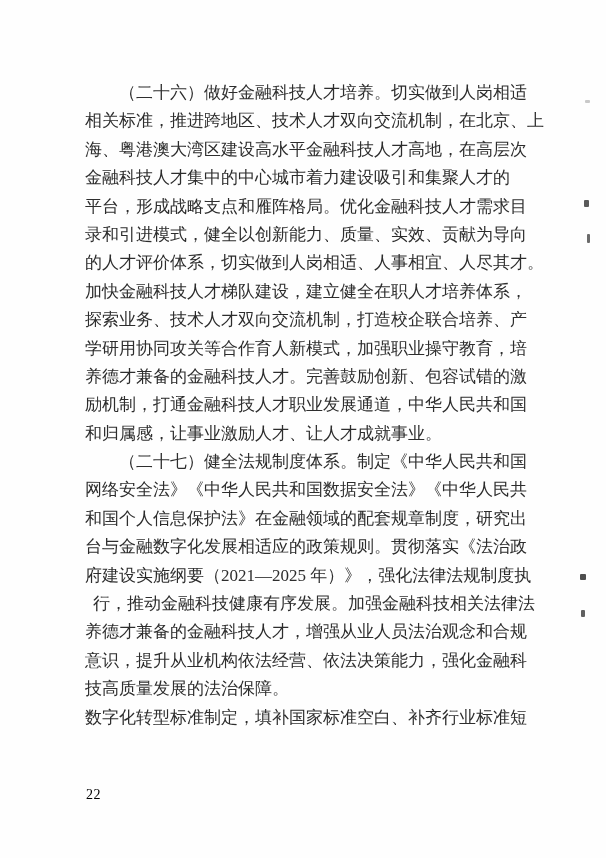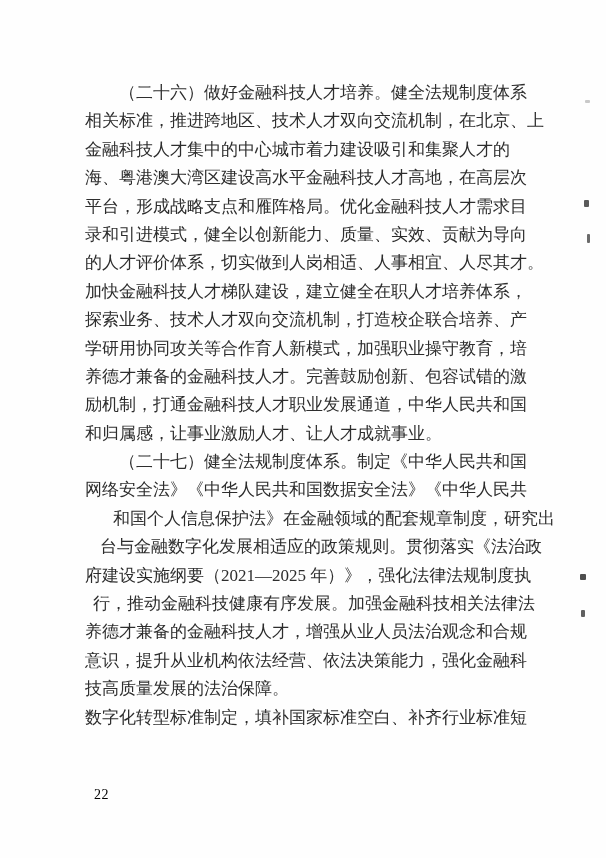--- a/index.html
+++ b/index.html
@@ -20,52 +20,52 @@
   .line {
     height: 28.4px;
     line-height: 28.4px;
     font-size: 17px;
     white-space: nowrap;
     overflow: visible;
   }
   .line.first { text-indent: 34px; }
   .page-number {
     position: absolute;
-    left: 94px;
+    left: 86px;
     top: 787px;
     font-size: 14px;
     letter-spacing: 0.5px;
   }
   .artifact { position: absolute; border-radius: 1px; }
 </style>
 </head>
 <body>
 
 <div class="page" id="page" style="background: rgb(254, 254, 254);">
   <div class="text-block" id="text-block" style="color: rgb(45, 45, 45);">
       <div>
-        <div class="line first"><span style="letter-spacing: -0.000651042px;">（二十六）做好金融科技人才培养。健全法规制度体系</span></div>
+        <div class="line first"><span style="letter-spacing: -0.000651042px;">（二十六）做好金融科技人才培养。切实做到人岗相适</span></div>
         <div class="line"><span style="letter-spacing: -0.000600962px;">相关标准，推进跨地区、技术人才双向交流机制，在北京、上</span></div>
+        <div class="line"><span style="letter-spacing: -0.000600962px;">海、粤港澳大湾区建设高水平金融科技人才高地，在高层次</span></div>
         <div class="line"><span style="letter-spacing: 0px;">金融科技人才集中的中心城市着力建设吸引和集聚人才的</span></div>
-        <div class="line"><span style="letter-spacing: -0.000600962px;">海、粤港澳大湾区建设高水平金融科技人才高地，在高层次</span></div>
         <div class="line"><span style="letter-spacing: -0.000600962px;">平台，形成战略支点和雁阵格局。优化金融科技人才需求目</span></div>
         <div class="line"><span style="letter-spacing: -0.000600962px;">录和引进模式，健全以创新能力、质量、实效、贡献为导向</span></div>
         <div class="line"><span style="letter-spacing: -0.000578704px;">的人才评价体系，切实做到人岗相适、人事相宜、人尽其才。</span></div>
         <div class="line"><span style="letter-spacing: -0.000600962px; text-align: center;">加快金融科技人才梯队建设，建立健全在职人才培养体系，</span></div>
         <div class="line"><span style="letter-spacing: -0.000600962px;">探索业务、技术人才双向交流机制，打造校企联合培养、产</span></div>
         <div class="line"><span style="letter-spacing: -0.000600962px;">学研用协同攻关等合作育人新模式，加强职业操守教育，培</span></div>
         <div class="line"><span style="letter-spacing: -0.000600962px; text-align: right;">养德才兼备的金融科技人才。完善鼓励创新、包容试错的激</span></div>
         <div class="line"><span style="letter-spacing: -0.000600962px;">励机制，打通金融科技人才职业发展通道，中华人民共和国</span></div>
         <div class="line"><span>和归属感，让事业激励人才、让人才成就事业。</span></div>
       </div>
       <div>
         <div class="line first"><span style="letter-spacing: -0.000651042px;">（二十七）健全法规制度体系。制定《中华人民共和国</span></div>
         <div class="line"><span style="letter-spacing: -0.000600962px;">网络安全法》《中华人民共和国数据安全法》《中华人民共</span></div>
-        <div class="line"><span style="letter-spacing: -0.000600962px; margin-left: 28px;">和国个人信息保护法》在金融领域的配套规章制度，研究出</span></div>
-        <div class="line"><span style="letter-spacing: -0.000600962px; margin-left: 15px;">台与金融数字化发展相适应的政策规则。贯彻落实《法治政</span></div>
+        <div class="line"><span style="letter-spacing: -0.000600962px;">和国个人信息保护法》在金融领域的配套规章制度，研究出</span></div>
+        <div class="line"><span style="letter-spacing: -0.000600962px;">台与金融数字化发展相适应的政策规则。贯彻落实《法治政</span></div>
         <div class="line"><span style="letter-spacing: 0px;">府建设实施纲要（2021—2025 年）》，强化法律法规制度执</span></div>
         <div class="line"><span style="letter-spacing: -0.000600962px; margin-left: 8px;">行，推动金融科技健康有序发展。加强金融科技相关法律法</span></div>
         <div class="line"><span style="letter-spacing: -0.000600962px;">养德才兼备的金融科技人才，增强从业人员法治观念和合规</span></div>
         <div class="line"><span style="letter-spacing: -0.000600962px;">意识，提升从业机构依法经营、依法决策能力，强化金融科</span></div>
         <div class="line"><span>技高质量发展的法治保障。</span></div>
       </div>
       <div>
         <div class="line"><span style="letter-spacing: -0.000600962px;">数字化转型标准制定，填补国家标准空白、补齐行业标准短</span></div>
       </div>
     </div>

